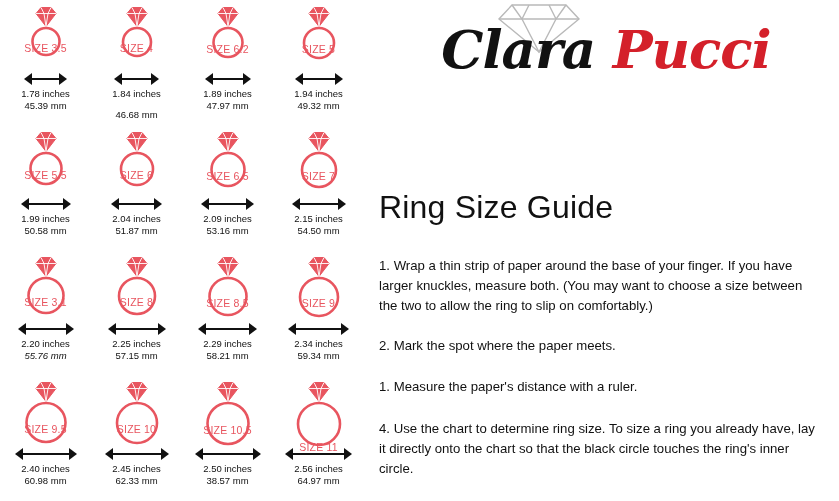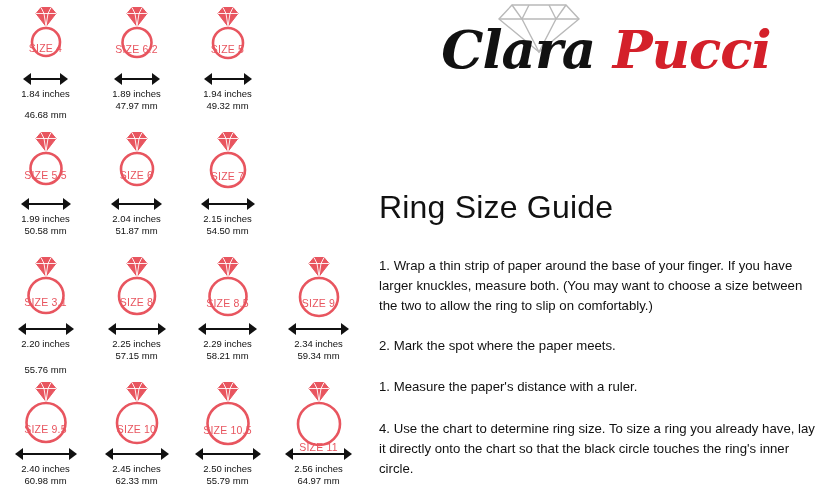--- a/index.html
+++ b/index.html
@@ -148,20 +148,37 @@
   #step-4 { top: 419px; }
 </style>
 </head>
 <body>
 
 <div id="ring-chart">
     <div class="chart-row">
       <div class="ring-cell">
         <div class="ring-graphic">
           <svg class="ring-svg" width="82" height="72" viewBox="0 0 82 72">
+            <circle cx="41" cy="39.5" r="13.5" fill="none" stroke="#e8555f" stroke-width="2.6"></circle>
+            <path d="M31,11.5 L36,5.5 L46,5.5 L51,11.5 L41,24.5 Z" fill="#e8555f" stroke="#e8555f" stroke-width="1"></path>
+            <path d="M31,11.5 L51,11.5 M36,5.5 L39,11.5 M46,5.5 L43,11.5 M39,11.5 L41,24.5 M43,11.5 L41,24.5" fill="none" stroke="#ffffff" stroke-width="0.9"></path>
+          </svg>
+          <div class="size-label" style="top: 41.5px;">SIZE 3.5</div>
+        </div>
+        <div class="arrow-wrap">
+          <div class="arrow-line" style="left: 30px; width: 31px;"></div>
+          <div class="arrow-head left" style="left: 24px;"></div>
+          <div class="arrow-head right" style="left: 59px;"></div>
+        </div>
+        <div class="meas">1.78 inches</div>
+        <div class="meas" style="margin-top: 0px;">45.39 mm</div>
+      </div>
+      <div class="ring-cell">
+        <div class="ring-graphic">
+          <svg class="ring-svg" width="82" height="72" viewBox="0 0 82 72">
             <circle cx="41" cy="40" r="14" fill="none" stroke="#e8555f" stroke-width="2.6"></circle>
             <path d="M31,11.5 L36,5.5 L46,5.5 L51,11.5 L41,24.5 Z" fill="#e8555f" stroke="#e8555f" stroke-width="1"></path>
             <path d="M31,11.5 L51,11.5 M36,5.5 L39,11.5 M46,5.5 L43,11.5 M39,11.5 L41,24.5 M43,11.5 L41,24.5" fill="none" stroke="#ffffff" stroke-width="0.9"></path>
           </svg>
           <div class="size-label" style="top: 42px;">SIZE 4</div>
         </div>
         <div class="arrow-wrap">
           <div class="arrow-line" style="left: 29px; width: 33px;"></div>
           <div class="arrow-head left" style="left: 23px;"></div>
           <div class="arrow-head right" style="left: 60px;"></div>
@@ -235,20 +252,37 @@
           <div class="arrow-line" style="left: 26px; width: 39px;"></div>
           <div class="arrow-head left" style="left: 20px;"></div>
           <div class="arrow-head right" style="left: 63px;"></div>
         </div>
         <div class="meas">2.04 inches</div>
         <div class="meas" style="margin-top: 0px;">51.87 mm</div>
       </div>
       <div class="ring-cell">
         <div class="ring-graphic">
           <svg class="ring-svg" width="82" height="72" viewBox="0 0 82 72">
+            <circle cx="41" cy="42.5" r="16.5" fill="none" stroke="#e8555f" stroke-width="2.6"></circle>
+            <path d="M31,11.5 L36,5.5 L46,5.5 L51,11.5 L41,24.5 Z" fill="#e8555f" stroke="#e8555f" stroke-width="1"></path>
+            <path d="M31,11.5 L51,11.5 M36,5.5 L39,11.5 M46,5.5 L43,11.5 M39,11.5 L41,24.5 M43,11.5 L41,24.5" fill="none" stroke="#ffffff" stroke-width="0.9"></path>
+          </svg>
+          <div class="size-label" style="top: 44.5px;">SIZE 6.5</div>
+        </div>
+        <div class="arrow-wrap">
+          <div class="arrow-line" style="left: 25px; width: 41px;"></div>
+          <div class="arrow-head left" style="left: 19px;"></div>
+          <div class="arrow-head right" style="left: 64px;"></div>
+        </div>
+        <div class="meas">2.09 inches</div>
+        <div class="meas" style="margin-top: 0px;">53.16 mm</div>
+      </div>
+      <div class="ring-cell">
+        <div class="ring-graphic">
+          <svg class="ring-svg" width="82" height="72" viewBox="0 0 82 72">
             <circle cx="41" cy="43" r="17" fill="none" stroke="#e8555f" stroke-width="2.6"></circle>
             <path d="M31,11.5 L36,5.5 L46,5.5 L51,11.5 L41,24.5 Z" fill="#e8555f" stroke="#e8555f" stroke-width="1"></path>
             <path d="M31,11.5 L51,11.5 M36,5.5 L39,11.5 M46,5.5 L43,11.5 M39,11.5 L41,24.5 M43,11.5 L41,24.5" fill="none" stroke="#ffffff" stroke-width="0.9"></path>
           </svg>
           <div class="size-label" style="top: 45px;">SIZE 7</div>
         </div>
         <div class="arrow-wrap">
           <div class="arrow-line" style="left: 25px; width: 42px;"></div>
           <div class="arrow-head left" style="left: 19px;"></div>
           <div class="arrow-head right" style="left: 65px;"></div>
@@ -266,21 +300,21 @@
             <path d="M31,11.5 L51,11.5 M36,5.5 L39,11.5 M46,5.5 L43,11.5 M39,11.5 L41,24.5 M43,11.5 L41,24.5" fill="none" stroke="#ffffff" stroke-width="0.9"></path>
           </svg>
           <div class="size-label" style="top: 45.5px;">SIZE 3.1</div>
         </div>
         <div class="arrow-wrap">
           <div class="arrow-line" style="left: 24px; width: 44px;"></div>
           <div class="arrow-head left" style="left: 18px;"></div>
           <div class="arrow-head right" style="left: 66px;"></div>
         </div>
         <div class="meas">2.20 inches</div>
-        <div class="meas" style="margin-top: 14px;">55.76 mm</div>
+        <div class="meas" style="margin-top: 0px; font-style: italic;">55.76 mm</div>
       </div>
       <div class="ring-cell">
         <div class="ring-graphic">
           <svg class="ring-svg" width="82" height="72" viewBox="0 0 82 72">
             <circle cx="41" cy="44" r="18" fill="none" stroke="#e8555f" stroke-width="2.6"></circle>
             <path d="M31,11.5 L36,5.5 L46,5.5 L51,11.5 L41,24.5 Z" fill="#e8555f" stroke="#e8555f" stroke-width="1"></path>
             <path d="M31,11.5 L51,11.5 M36,5.5 L39,11.5 M46,5.5 L43,11.5 M39,11.5 L41,24.5 M43,11.5 L41,24.5" fill="none" stroke="#ffffff" stroke-width="0.9"></path>
           </svg>
           <div class="size-label" style="top: 46px;">SIZE 8</div>
         </div>
@@ -370,21 +404,21 @@
             <path d="M31,11.5 L51,11.5 M36,5.5 L39,11.5 M46,5.5 L43,11.5 M39,11.5 L41,24.5 M43,11.5 L41,24.5" fill="none" stroke="#ffffff" stroke-width="0.9"></path>
           </svg>
           <div class="size-label" style="top: 48.5px;">SIZE 10.5</div>
         </div>
         <div class="arrow-wrap">
           <div class="arrow-line" style="left: 19px; width: 54px;"></div>
           <div class="arrow-head left" style="left: 13px;"></div>
           <div class="arrow-head right" style="left: 71px;"></div>
         </div>
         <div class="meas">2.50 inches</div>
-        <div class="meas" style="margin-top: 0px;">55.79 mm</div>
+        <div class="meas" style="margin-top: 0px;">38.57 mm</div>
       </div>
       <div class="ring-cell">
         <div class="ring-graphic">
           <svg class="ring-svg" width="82" height="72" viewBox="0 0 82 72">
             <circle cx="41" cy="47" r="21" fill="none" stroke="#e8555f" stroke-width="2.6"></circle>
             <path d="M31,11.5 L36,5.5 L46,5.5 L51,11.5 L41,24.5 Z" fill="#e8555f" stroke="#e8555f" stroke-width="1"></path>
             <path d="M31,11.5 L51,11.5 M36,5.5 L39,11.5 M46,5.5 L43,11.5 M39,11.5 L41,24.5 M43,11.5 L41,24.5" fill="none" stroke="#ffffff" stroke-width="0.9"></path>
           </svg>
           <div class="size-label" style="top: 66px;">SIZE 11</div>
         </div>

